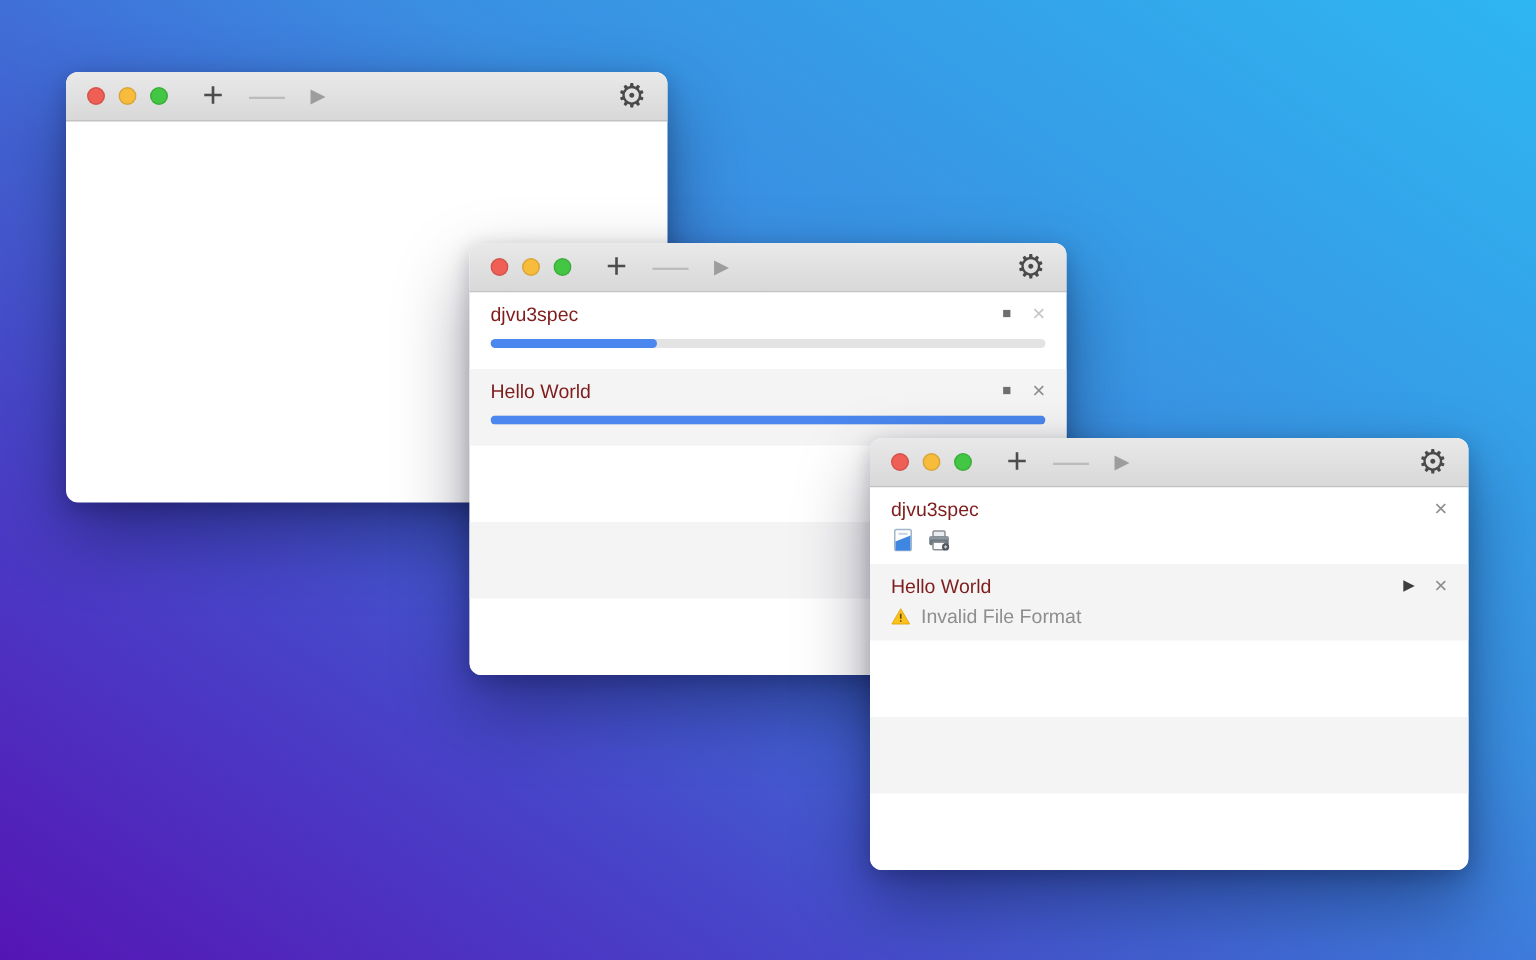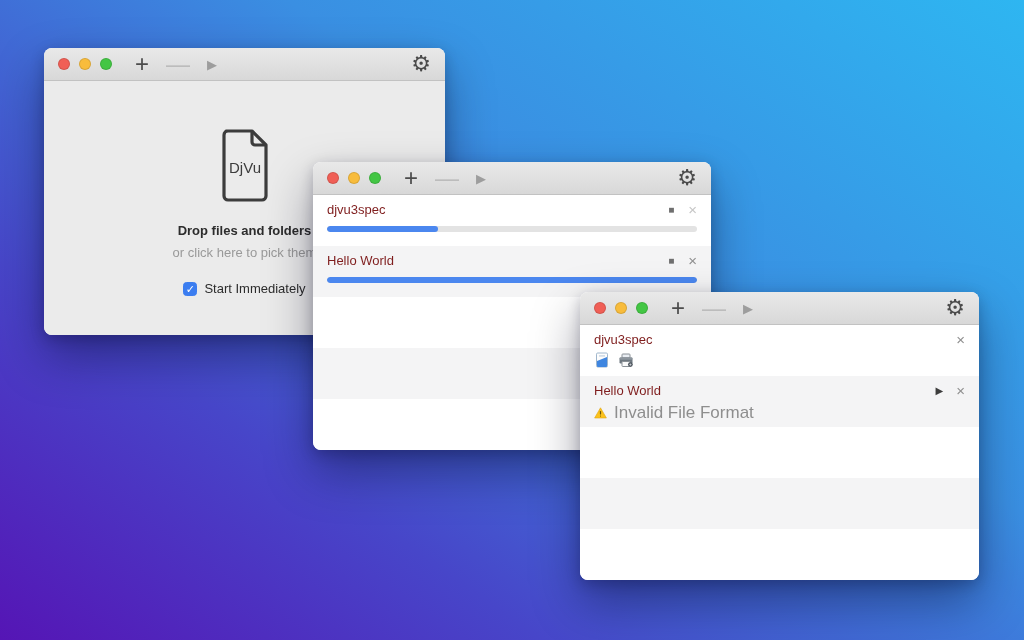--- a/index.html
+++ b/index.html
@@ -68,50 +68,37 @@
   .row-spacer { flex:1; }
   .stop-btn  { font-size:10px; color:#6f6f6f; margin-right:14px; cursor:default; }
   .close-btn { font-size:15px; color:#8f8f8f; cursor:default; line-height:14px; }
   .close-btn.dim { color:#c6c6c6; }
   .play-btn  { font-size:10px; color:#3d3d3d; margin-right:13px; cursor:default; }
   .progress-track {
     margin-top:9px; height:6px; border-radius:3px; background:#e3e3e3; overflow:hidden;
   }
   .progress-fill { height:6px; border-radius:3px; background:#4b87ef; width:0; }
   .row-meta { margin-top:5px; display:flex; align-items:center; gap:7px; }
-  .warn-text { font-size:17px; color:#8e8e8e; }
+  .warn-text { font-size:13px; color:#8e8e8e; }
   .out-icons { display:flex; gap:8px; }
 </style>
 </head>
 <body>
 
 <div class="window" id="win-drop">
   <div class="titlebar">
     <div class="lights">
       <span class="light red"></span>
       <span class="light yellow"></span>
       <span class="light green"></span>
     </div>
     <span class="tb-add">+</span>
     <span class="tb-remove">—</span>
     <span class="tb-start">▶</span>
     <span class="tb-gear">⚙</span>
-  </div>
-  <div class="drop-body">
-    <svg class="file-badge" width="58" height="74" viewBox="0 0 58 74">
-      <path d="M10 3 h26 l14 14 v51 a4 4 0 0 1 -4 4 h-34 a4 4 0 0 1 -4 -4 v-61 a4 4 0 0 1 4 -4 z" fill="none" stroke="#3c3c3c" stroke-width="3.2" stroke-linejoin="round"></path>
-      <path d="M36 4 v10 a3 3 0 0 0 3 3 h10" fill="none" stroke="#3c3c3c" stroke-width="3.2" stroke-linejoin="round"></path>
-      <text x="29" y="45" text-anchor="middle" font-size="15" fill="#3c3c3c">DjVu</text>
-    </svg>
-    <div class="drop-title">Drop files and folders</div>
-    <div class="drop-sub">or click here to pick them</div>
-    <div class="start-row">
-      <span class="checkbox checked"><span class="tick">✓</span></span>
-      <span class="start-label">Start Immediately</span>
-    </div>
   </div>
 </div>
 
 <div class="window" id="win-prog">
   <div class="titlebar">
     <div class="lights">
       <span class="light red"></span>
       <span class="light yellow"></span>
       <span class="light green"></span>
     </div>

